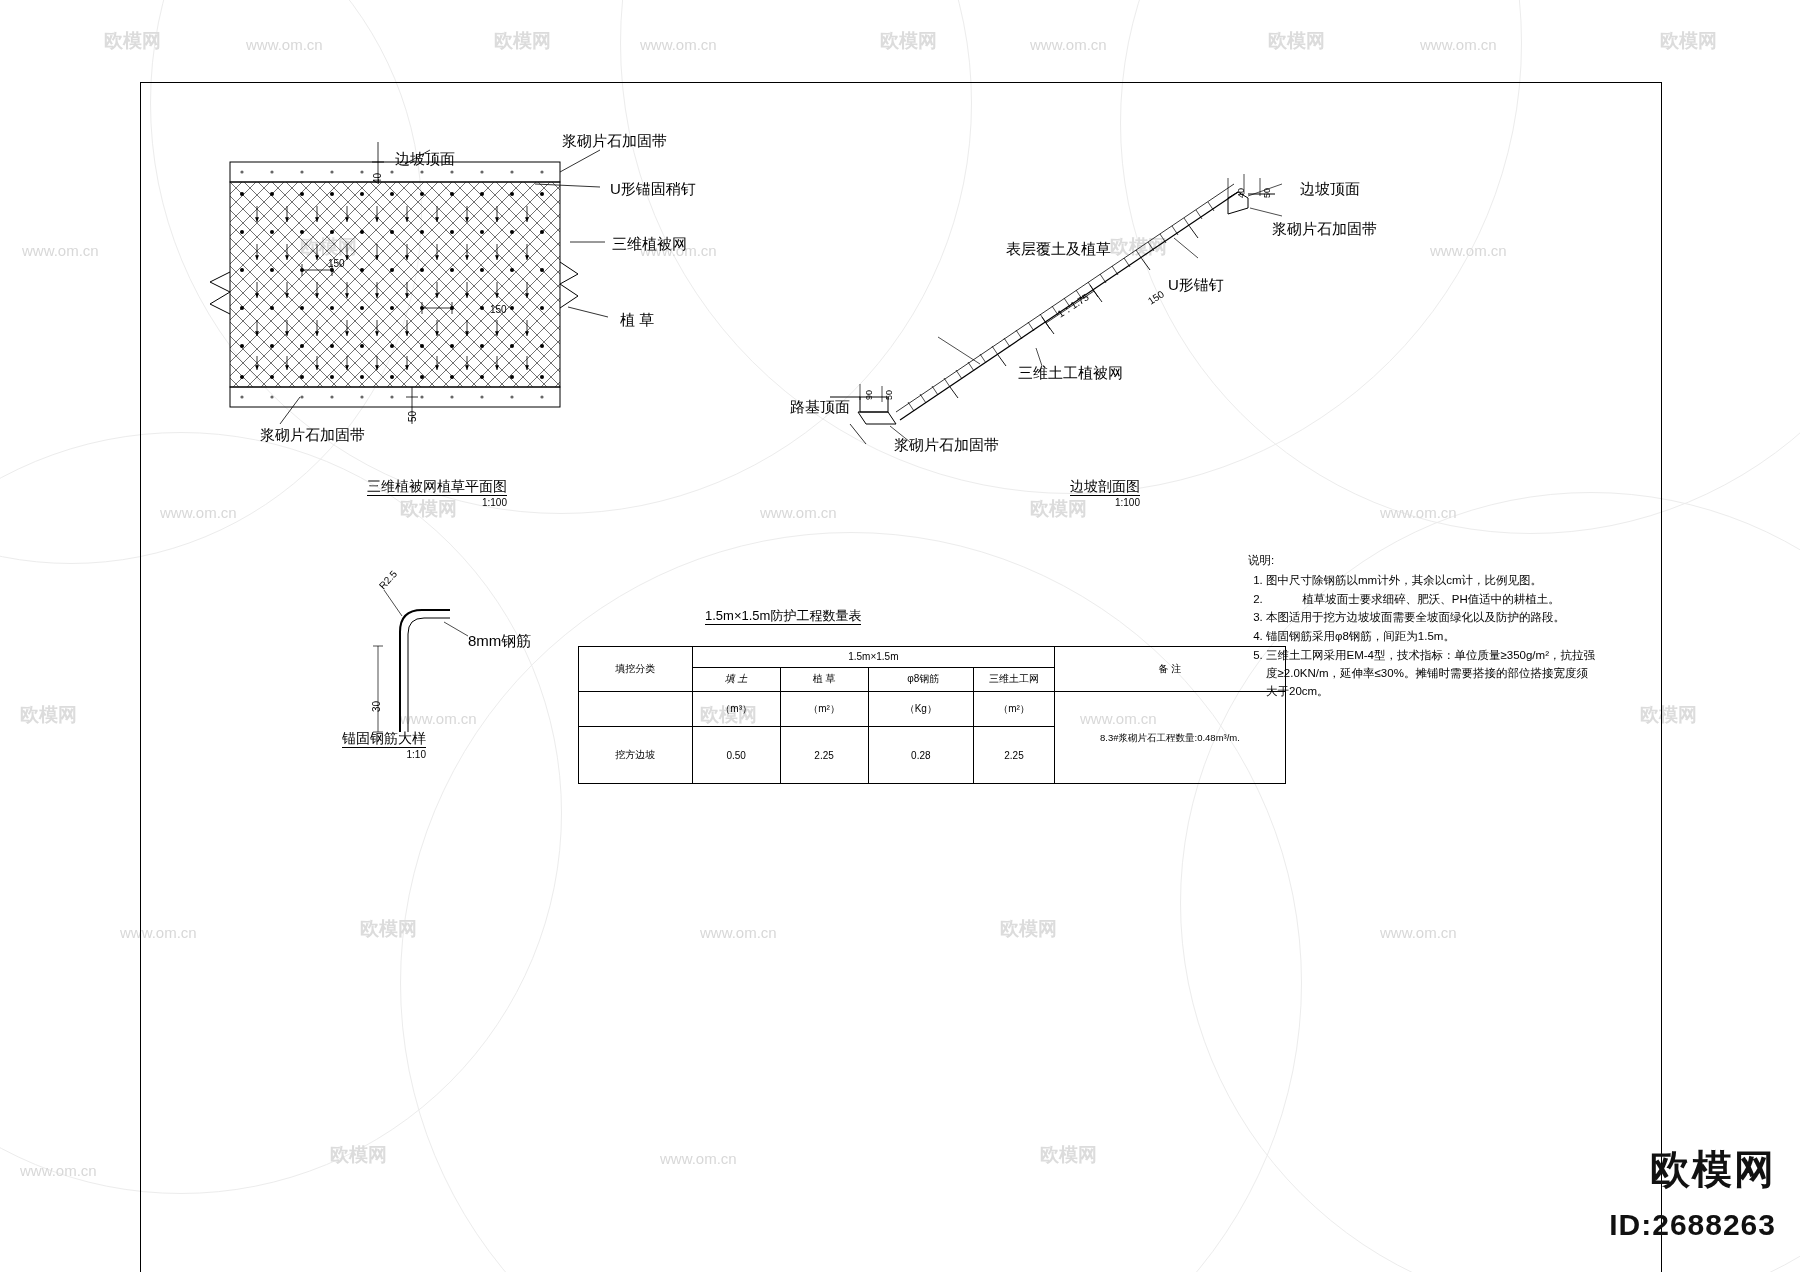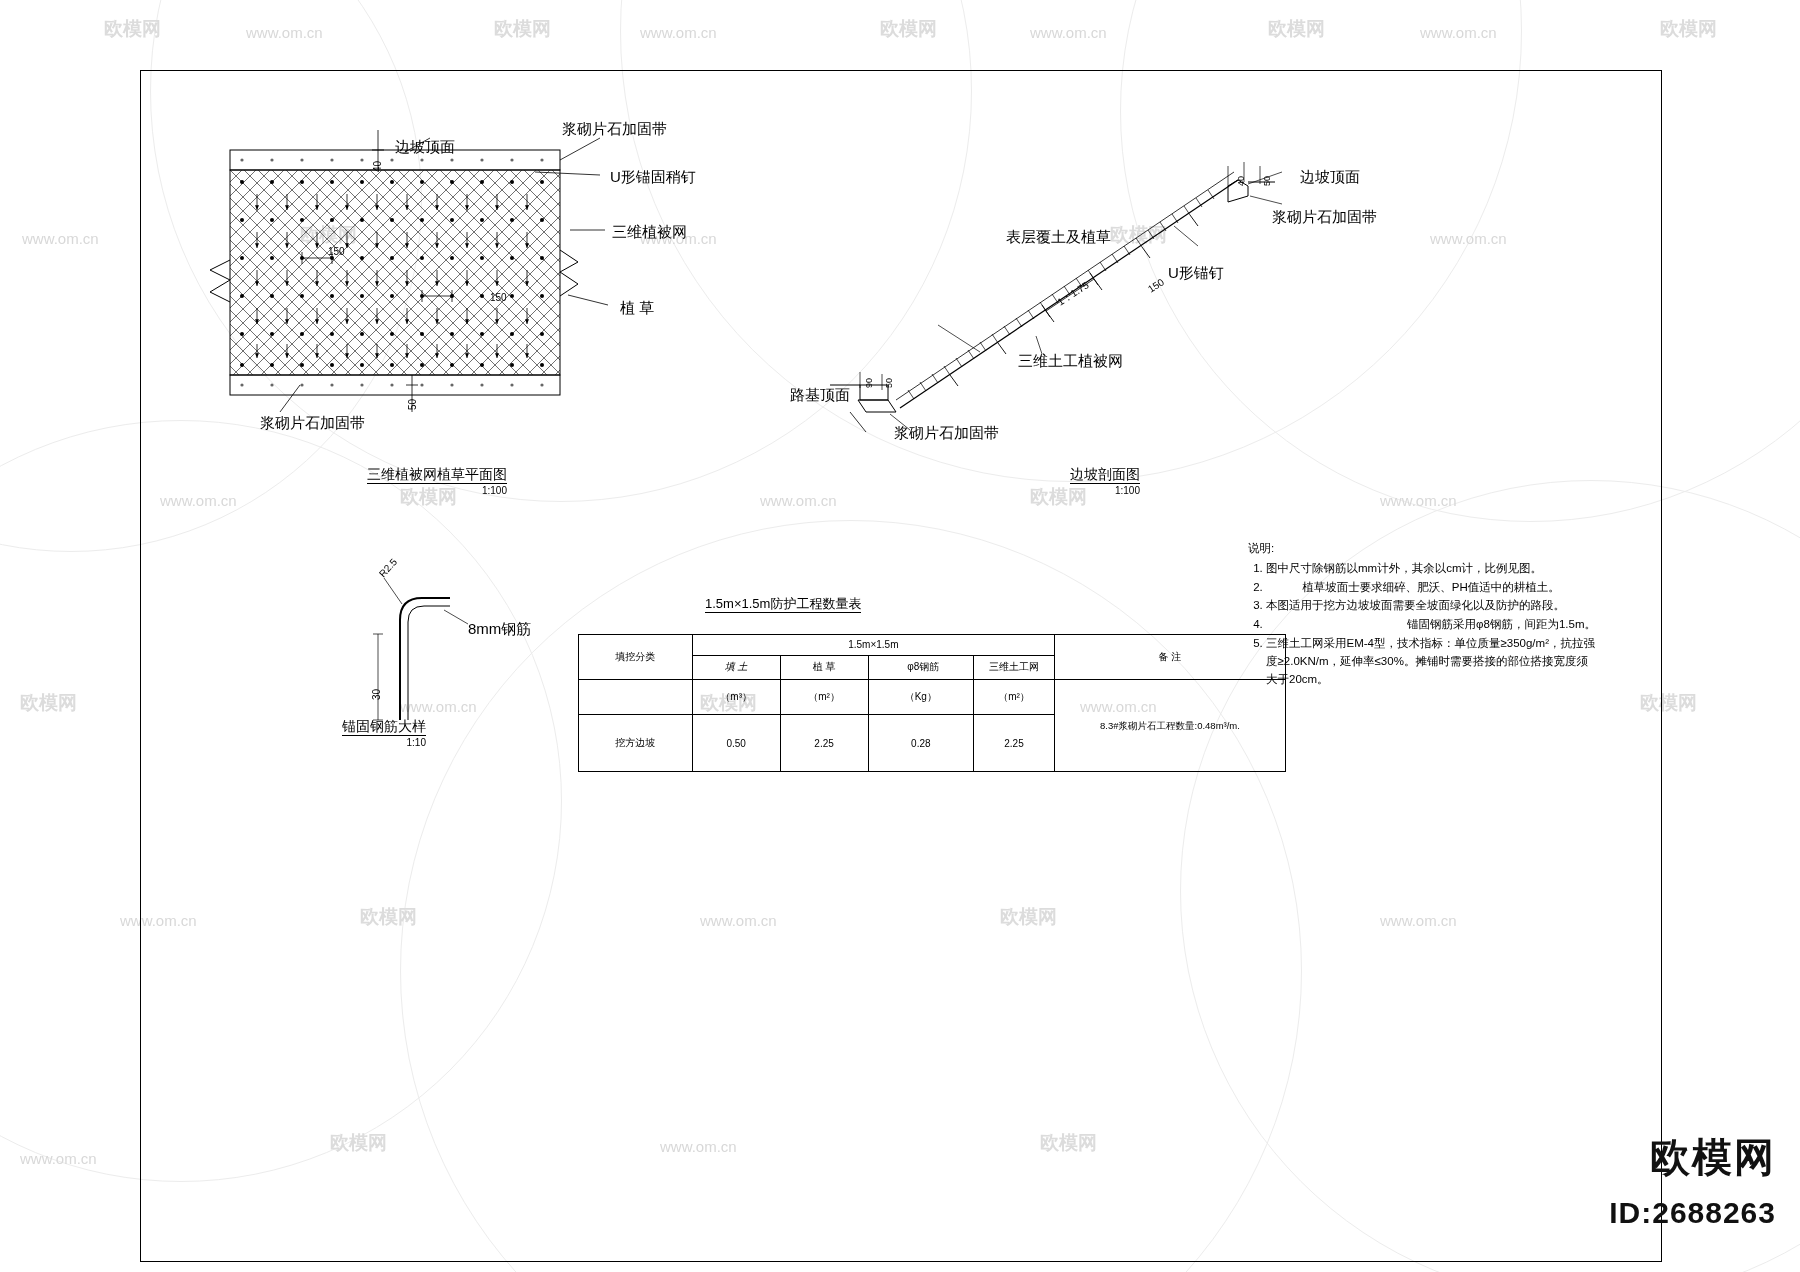--- a/index.html
+++ b/index.html
@@ -10,21 +10,21 @@
   body {
     width: 1800px;
     height: 1272px;
     position: relative;
     overflow: hidden;
     font-family: "Liberation Sans", sans-serif;
     color: #000;
   }
   #stage {
     position: absolute;
-    left: 0; top: 0;
+    left: 0; top: 12px;
     width: 1800px;
     height: 900px;
   }
   .wm {
     position: absolute;
     color: #d8d8d8;
     font-size: 15px;
     font-family: "Liberation Sans", sans-serif;
     white-space: nowrap;
     user-select: none;
@@ -511,21 +511,21 @@
     </tr>
   </tbody>
     </table>
 
   <div class="notes" style="left:1248px; top:540px;">
     <div>说明:</div>
     <ol>
       <li style="white-space:normal; width:330px;"><span>图中尺寸除钢筋以mm计外，其余以cm计，比例见图。</span></li>
       <li style="white-space:normal; width:330px;text-align:center;"><span>植草坡面士要求细碎、肥沃、PH值适中的耕植土。</span></li>
       <li style="white-space:normal; width:330px;"><span>本图适用于挖方边坡坡面需要全坡面绿化以及防护的路段。</span></li>
-      <li style="white-space:normal; width:330px;text-align:right;"><span>锚固钢筋采用φ8钢筋，间距为1.5m。</span></li>
+      <li style="white-space:normal; width:330px;"><span>锚固钢筋采用φ8钢筋，间距为1.5m。</span></li>
       <li style="white-space:normal; width:330px;"><span>三维土工网采用EM-4型，技术指标：单位质量≥350g/m²，抗拉强度≥2.0KN/m，延伸率≤30%。摊铺时需要搭接的部位搭接宽度须大于20cm。</span></li>
     </ol>
   </div>
 
   <div class="brand brand-name" style="top:1130px;">欧模网</div>
   <div class="brand brand-id" style="top:1196px;">ID:2688263</div>
 
 </div>
 
 </body></html>

